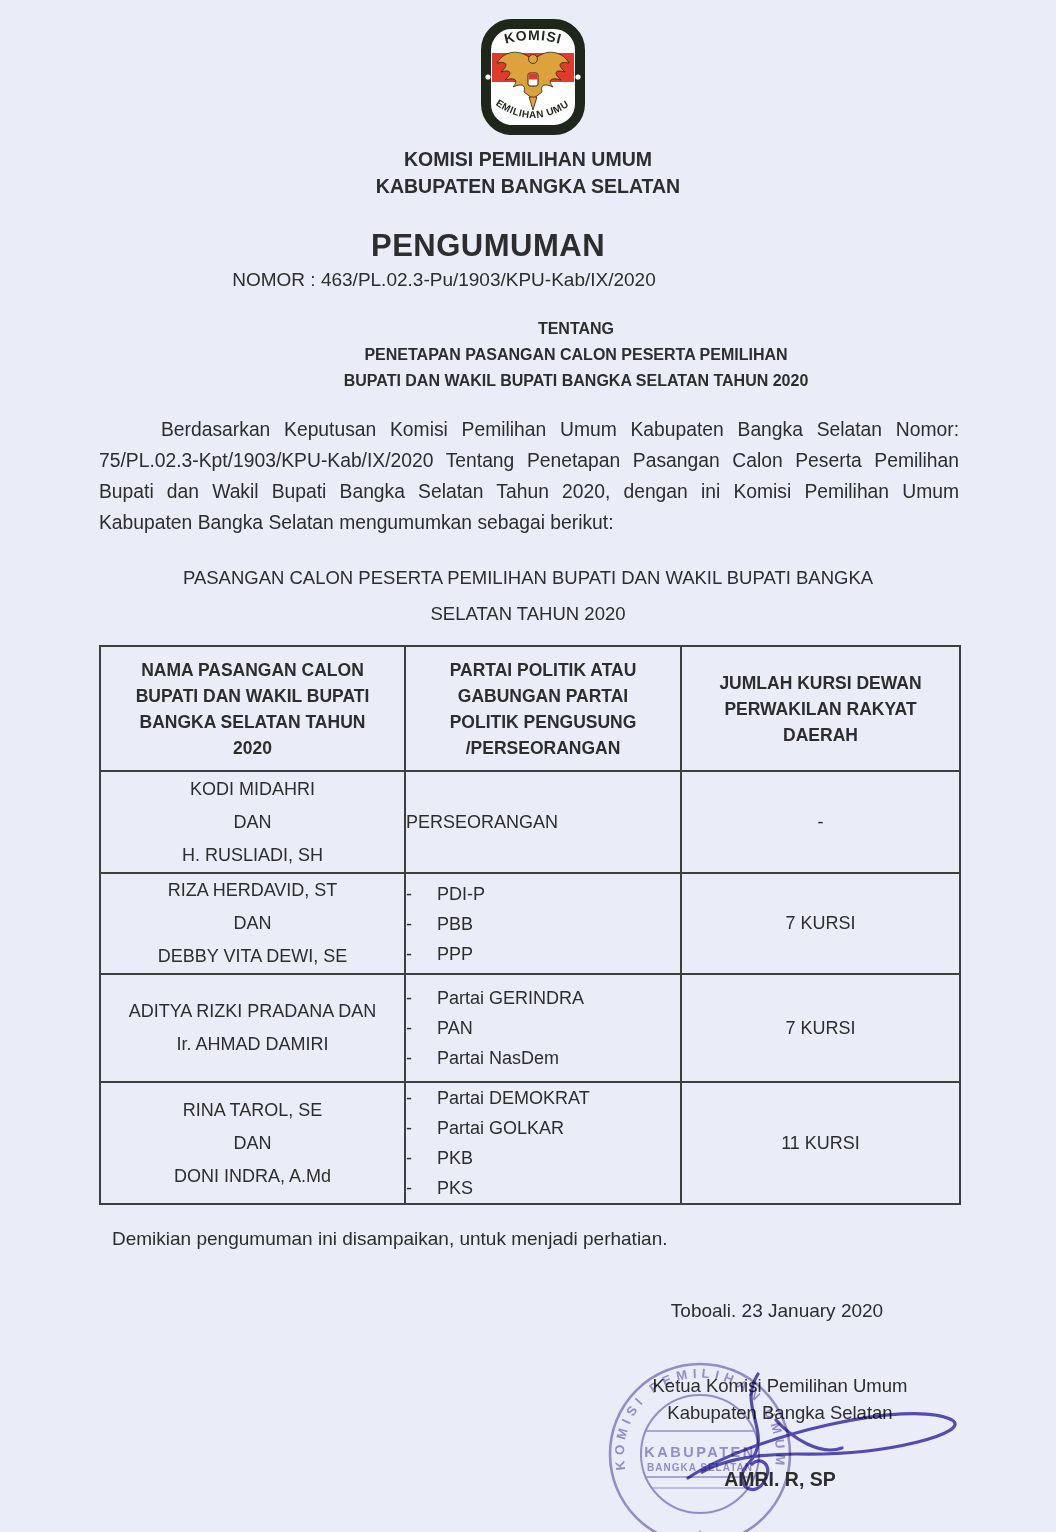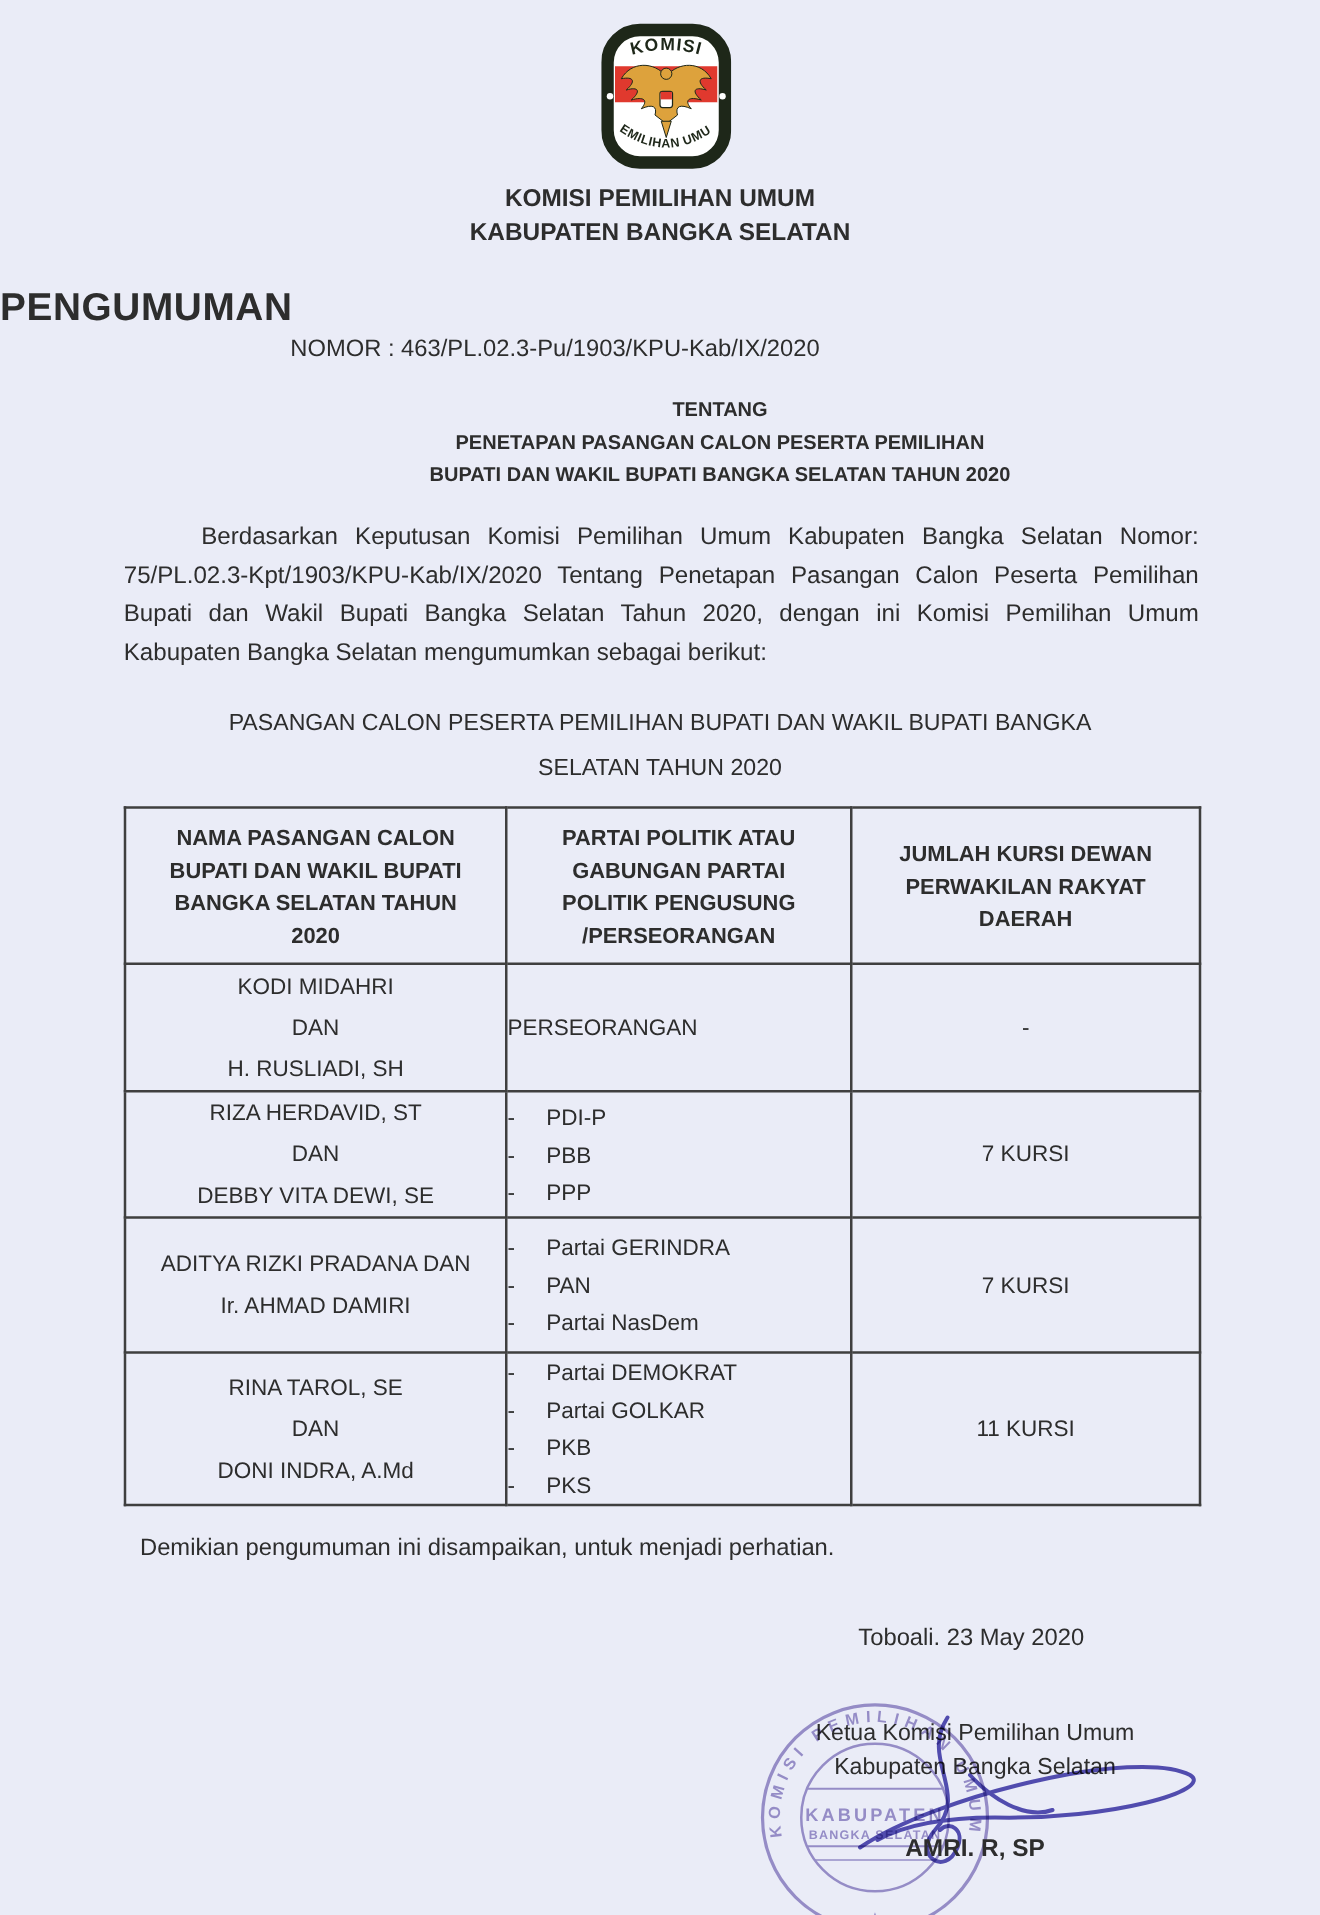--- a/index.html
+++ b/index.html
@@ -9,21 +9,21 @@
   .abs{position:absolute;}
   
   .logo{left:481px;top:18px;width:104px;height:118px;}
   .f-red{fill:var(--logo_red,#e0392e);}
   .f-white{fill:#ffffff;}
   .f-gold{fill:var(--logo_gold,#dda23c);}
   .logo-txt{fill:var(--logo_dark,#1e2719);font-family:"Liberation Sans",sans-serif;font-weight:bold;}
   
   .org{left:0;top:146px;width:1056px;text-align:center;font-weight:bold;
        font-size:19.5px;line-height:27px;}
-  .title{left:0;top:228px;width:976px;font-weight:bold;
+  .title{left:0;top:228px;width:976px;text-align:center;font-weight:bold;
        font-size:31px;letter-spacing:.5px;}
   .number{left:0;top:269px;width:888px;text-align:center;font-size:19px;}
   .about{left:0;top:316px;width:1056px;text-align:center;font-weight:bold;
        font-size:16px;line-height:26px;padding-left:48px;}
   .para{left:99px;top:414px;width:860px;margin:0;font-size:19.3px;line-height:31px;
        text-align:justify;text-indent:62px;}
   .caption{left:0;top:560px;width:1056px;text-align:center;font-size:18.5px;line-height:36px;}
   
   .tbl{left:99px;top:645px;width:860px;border-collapse:collapse;table-layout:fixed;}
   .tbl th,.tbl td{border:2px solid var(--table_border,#3f3f3f);padding:0;}
@@ -210,21 +210,21 @@
               <span class="dash">-</span>
               <span>PKS</span>
             </div>
           </td>
           <td class="c3">11 KURSI</td>
         </tr>
       </tbody>
   </table>
 
   <p class="abs closing">Demikian pengumuman ini disampaikan, untuk menjadi perhatian.</p>
-  <div class="abs date">Toboali. 23 May 2020</div>
+  <div class="abs date">Toboali. 23 January 2020</div>
 
   <div class="abs signer">
     <div>Ketua Komisi Pemilihan Umum</div>
     <div>Kabupaten Bangka Selatan</div>
   </div>
 
   <svg class="abs stamp" viewBox="0 0 194 194">
     <circle cx="97" cy="97" r="90" class="stamp-stroke" stroke-width="2.6"></circle>
     <circle cx="97" cy="97" r="59" class="stamp-stroke" stroke-width="2"></circle>
     <line x1="42.7" y1="74" x2="151.3" y2="74" class="stamp-stroke" stroke-width="1.6"></line>

